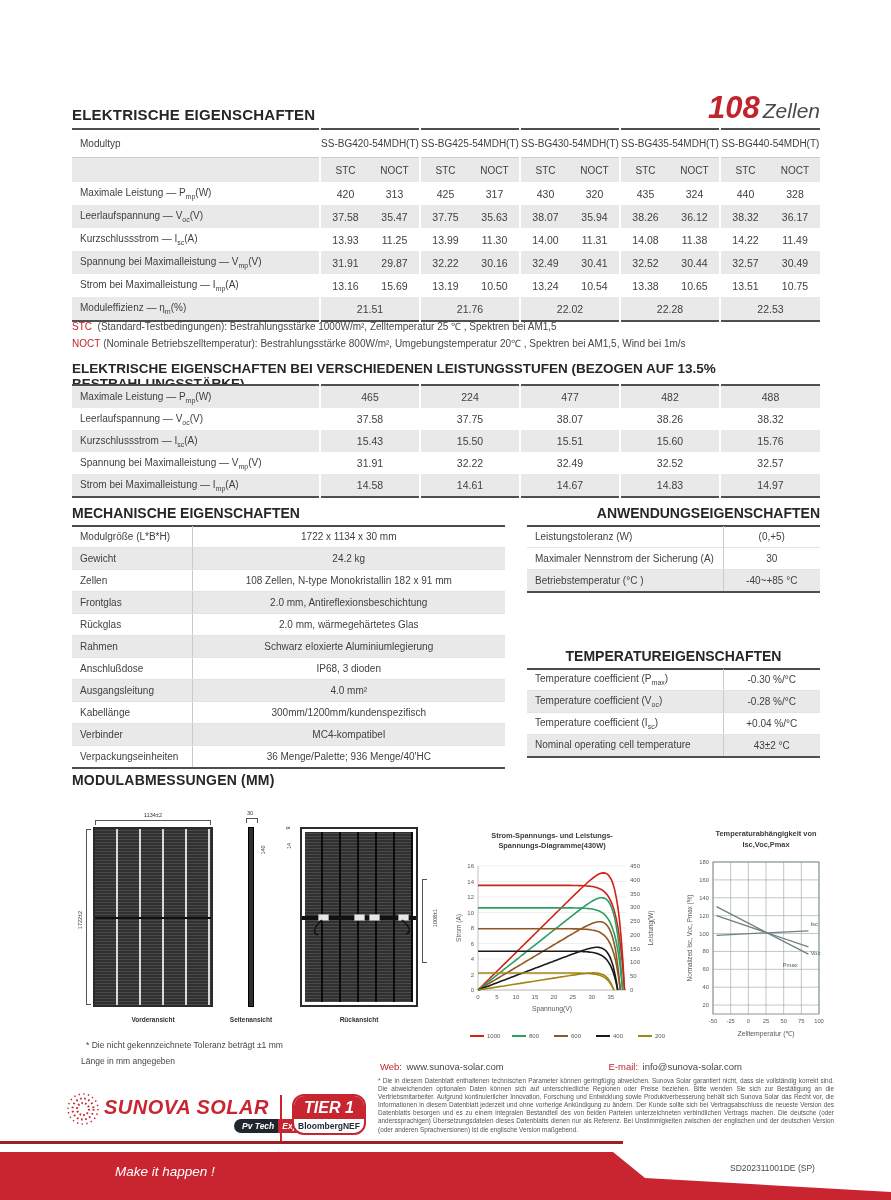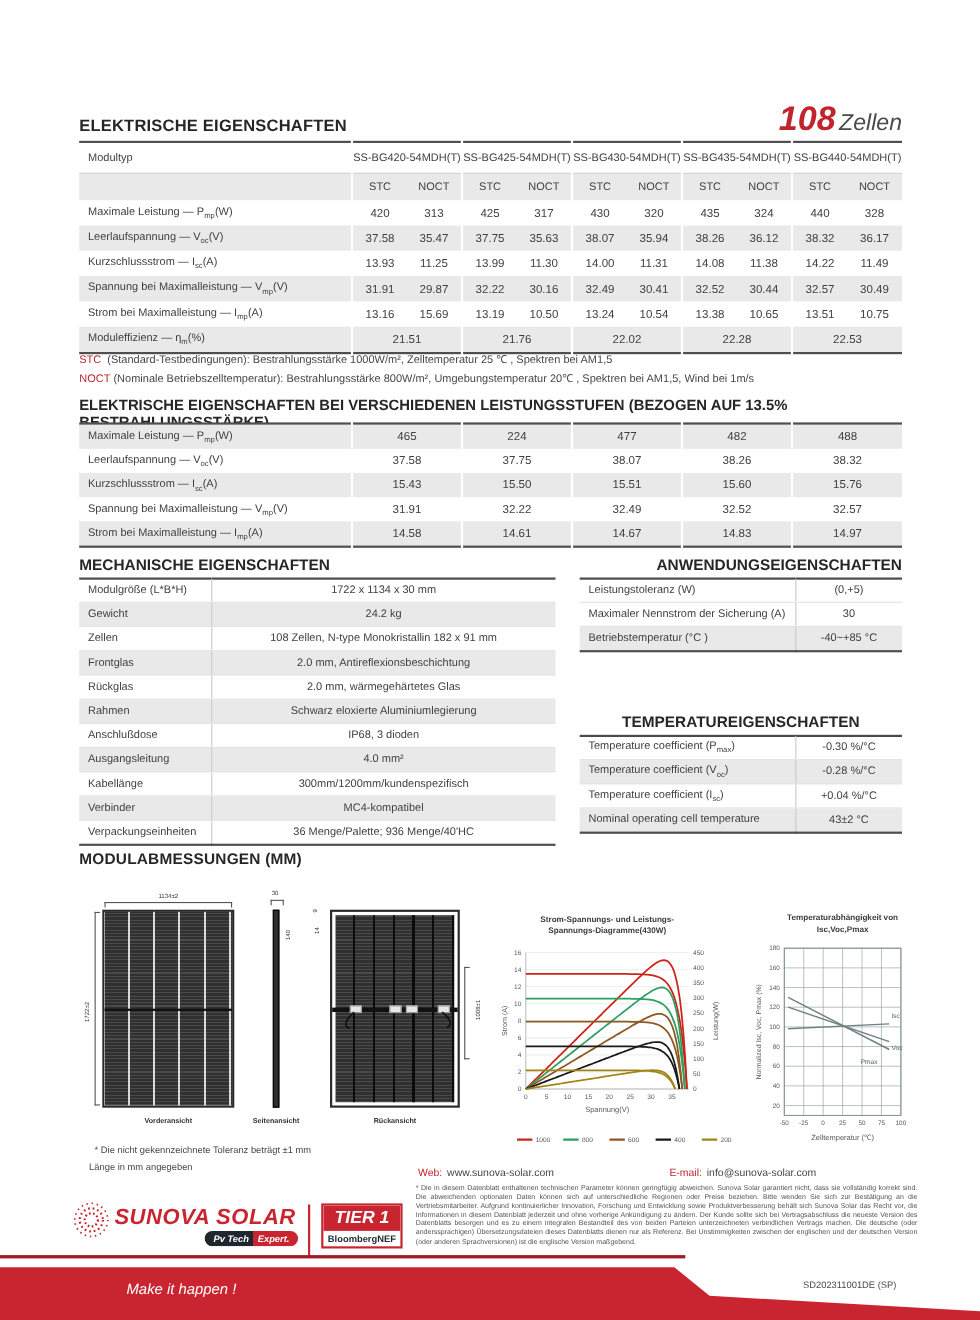--- a/index.html
+++ b/index.html
@@ -43,25 +43,25 @@
   .dimline-h{position:absolute;border-top:1px solid #555;height:4px;border-left:1px solid #555;border-right:1px solid #555;}
   .dimline-v{position:absolute;border-left:1px solid #555;width:4px;border-top:1px solid #555;border-bottom:1px solid #555;}
   .viewlbl{position:absolute;font-size:6.5px;font-weight:bold;color:#333;text-align:center;}
   .note{font-size:8.5px;color:#474747;}
   .jbox{position:absolute;width:9px;height:5px;background:#e7e7e7;border:1px solid #999;top:calc(50% - 3px);}
   
   .weblbl{color:#c0242c;font-size:9.5px;}
   .webval{color:#474747;font-size:9.5px;}
   .disc{font-size:6.4px;line-height:8.1px;color:#555;text-align:justify;}
   .logo-main{font-size:20px;font-weight:bold;font-style:italic;color:#c92531;letter-spacing:.5px;white-space:nowrap;}
-  .pvpill{display:flex;font-size:8.5px;font-style:italic;font-weight:bold;border-radius:8px;overflow:hidden;}
+  .pvpill{display:flex;font-size:8.5px;font-style:italic;font-weight:bold;border-radius:8px;overflow:hidden;margin-left:48px;}
   .pvpill .a{background:#20262e;color:#fff;padding:2px 4px 2px 8px;}
   .pvpill .b{background:#c92531;color:#fff;padding:2px 8px 2px 4px;}
   .vdiv{position:absolute;width:2px;background:#c92531;}
-  .tier{position:absolute;border:2px solid #c92531;border-radius:0;overflow:hidden;background:#fff;width:70px;}
+  .tier{position:absolute;border:2px solid #c92531;border-radius:12px;overflow:hidden;background:#fff;width:70px;}
   .tier .top{background:#c92531;color:#fff;font-weight:bold;font-style:italic;font-size:16px;text-align:center;padding:3px 0 2px;}
   .tier .bot{color:#1d2733;font-size:8.5px;font-weight:bold;text-align:center;padding:2px 0;}
 </style>
 </head>
 <body>
 
 <div class="abs" style="left:72px;top:92px;width:748px;display:flex;justify-content:space-between;align-items:flex-end;">
   <div class="sec-title">ELEKTRISCHE EIGENSCHAFTEN</div>
   <div style="white-space:nowrap;line-height:1;">
     <span class="badge108">108</span><span class="badgeZellen">Zellen</span>

